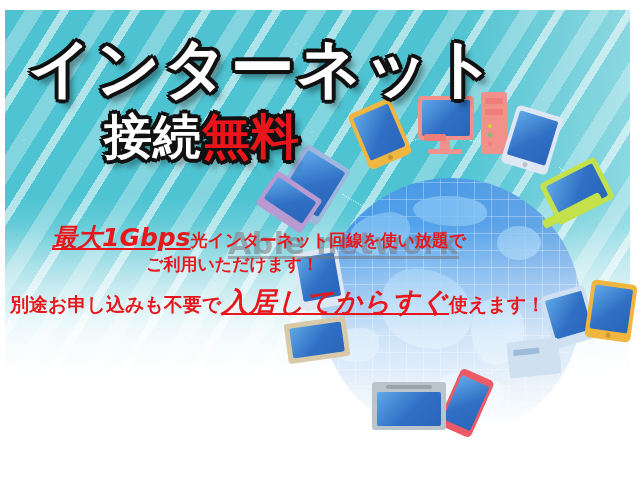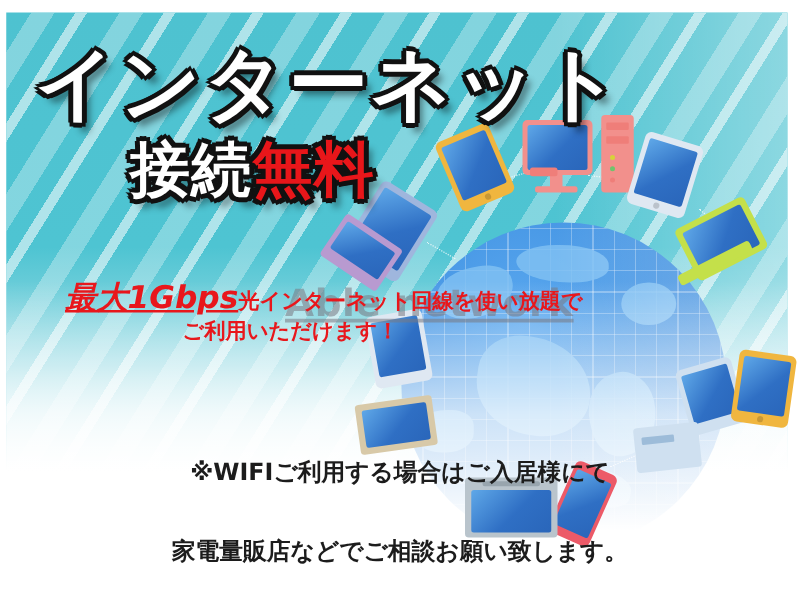--- a/index.html
+++ b/index.html
@@ -264,17 +264,18 @@
     <div class="line1">インターネット</div>
     <div class="line2">
       <span class="w">接続</span><span class="r">無料</span>
     </div>
   </div>
 
   <div class="red-line rl1">
     <span class="big">最大1Gbps</span><span class="sm">光インターネット回線を使い放題で</span>
   </div>
   <div class="red-line rl2">ご利用いただけます！</div>
-
-  <div class="note n1">※WIFIご利用する場合はご入居様にて</div>
-  <div class="note n3">家電量販店などでご相談お願い致します。</div>
+  <div class="red-line rl3">
+    <span>別途お申し込みも不要で</span><span class="em">入居してからすぐ</span><span class="tail">使えます！</span>
+  </div>
+
 
 </div>
 
 </body></html>

